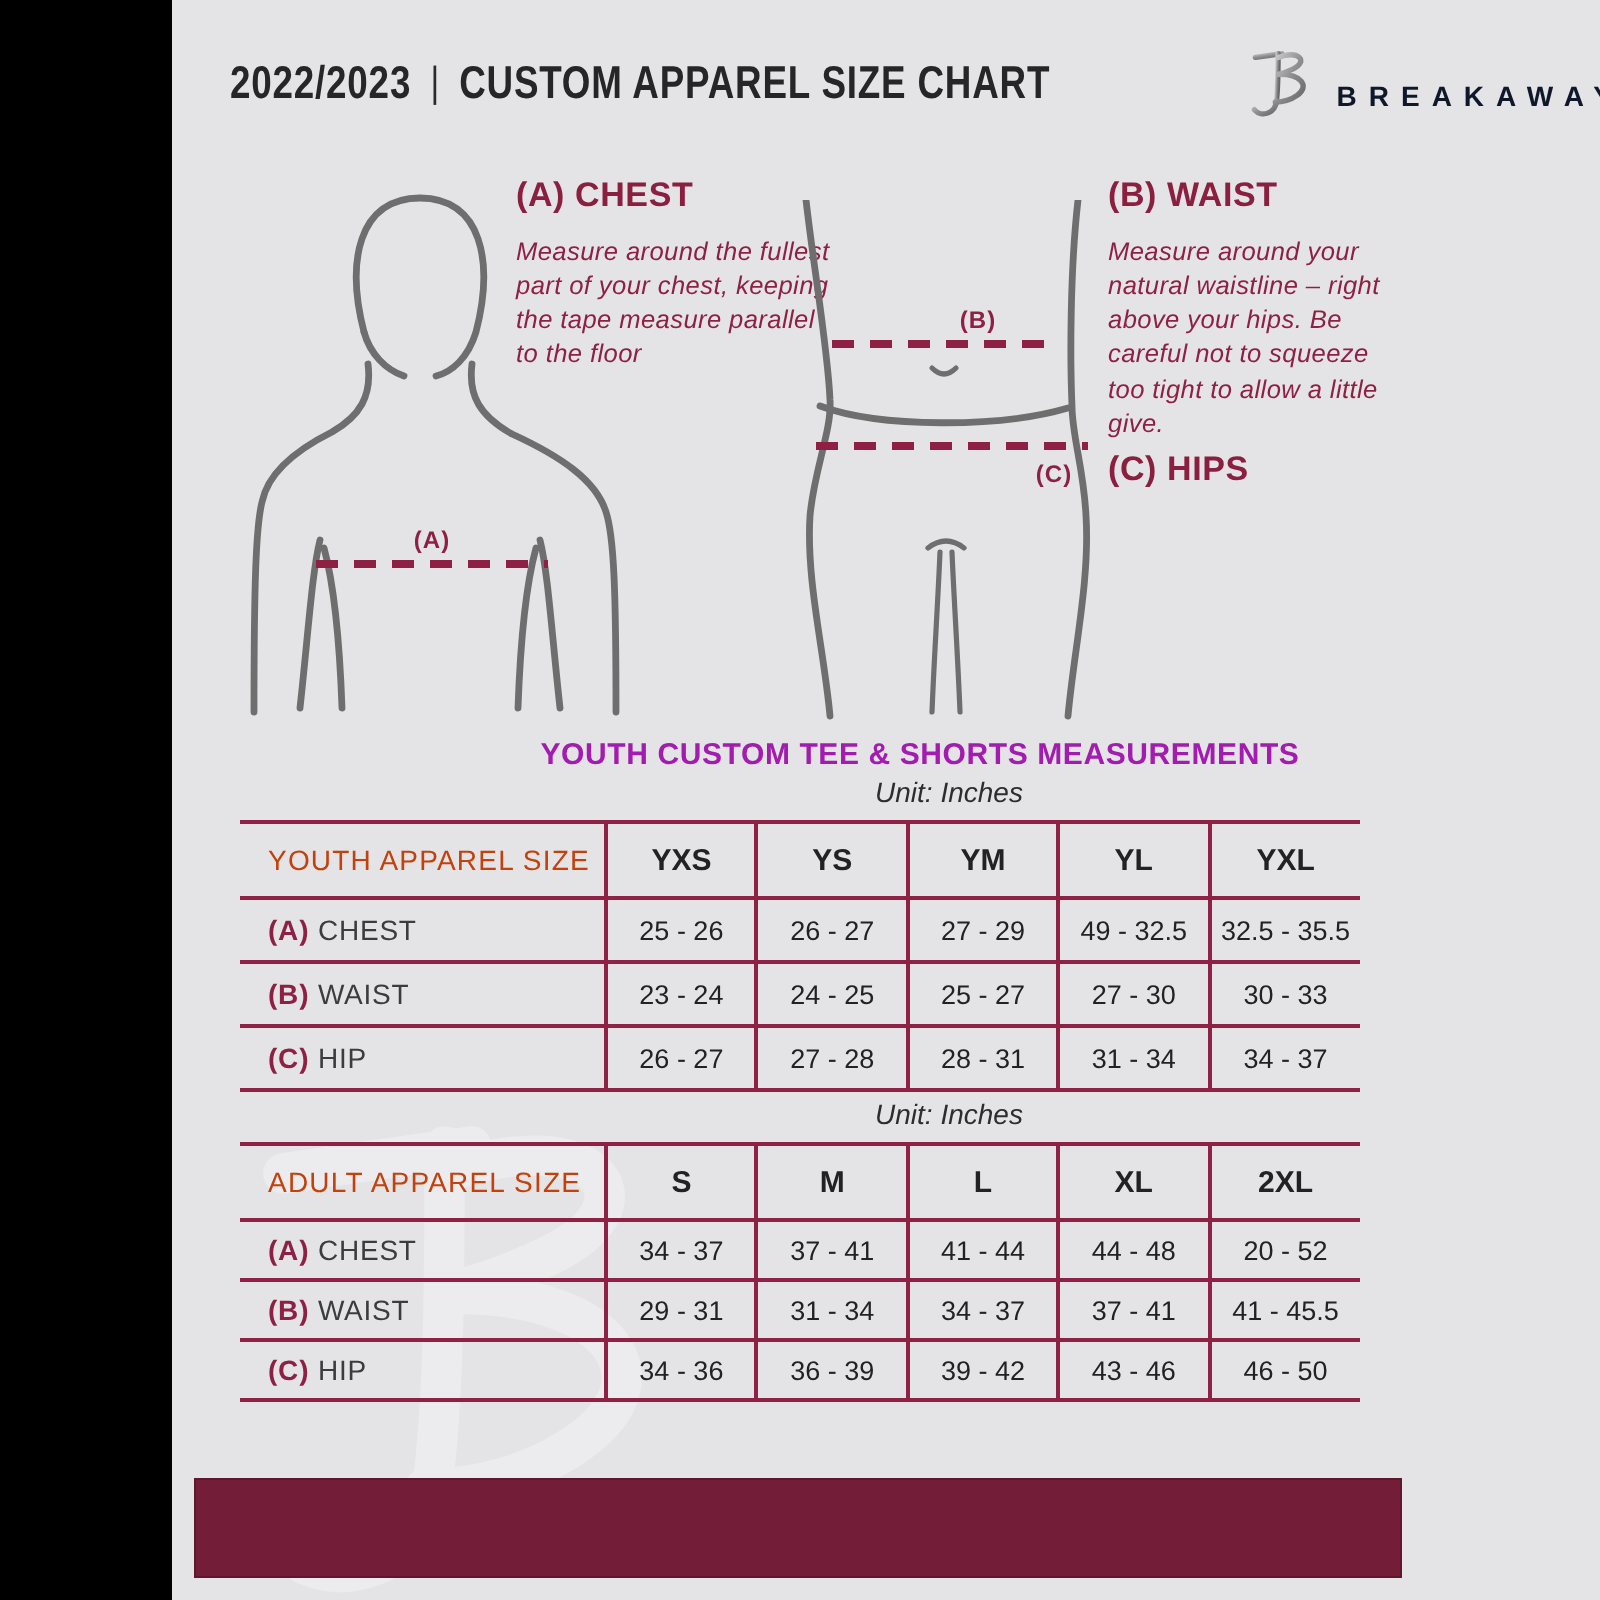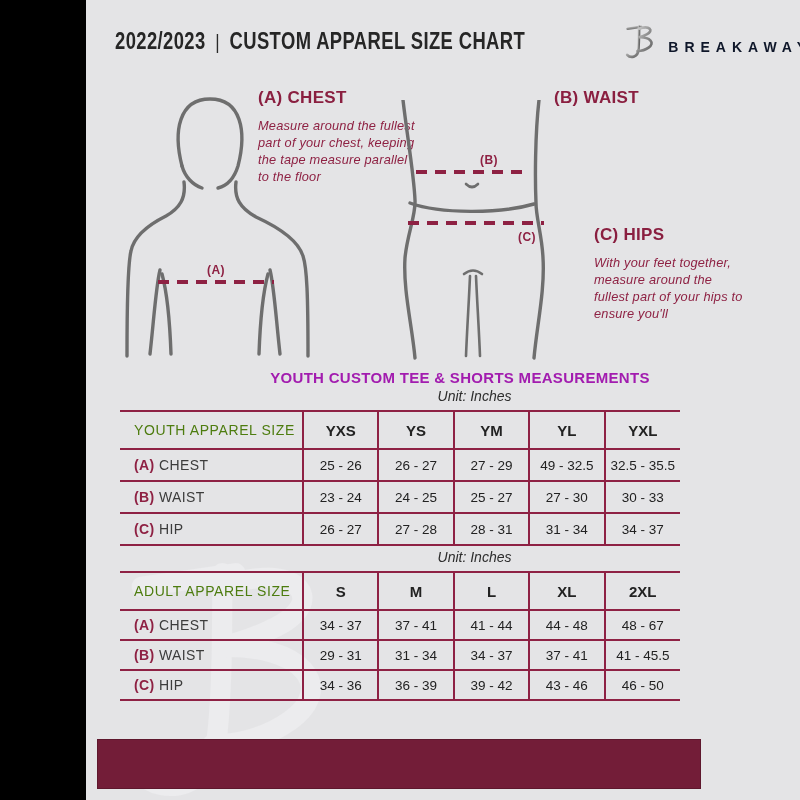--- a/index.html
+++ b/index.html
@@ -22,35 +22,35 @@
   .brand{position:absolute;right:0;top:0;display:flex;align-items:center;gap:9px;}
   .brand-name{font-weight:700;font-size:14px;letter-spacing:6px;color:#0f172a;margin-top:6px;}
   
   .guide{position:absolute;top:86px;left:0;right:0;height:280px;z-index:2;}
   .fig{position:absolute;}
   .note{position:absolute;color:#8e2143;}
   .note h3{margin:0 0 9px 0;font-size:17px;letter-spacing:.3px;color:#8a1f40;}
   .note p{margin:0;font-size:12.8px;font-style:italic;line-height:1.34;letter-spacing:.2px;}
   .note-chest{left:172px;top:2px;width:162px;}
   .note-waist{left:468px;top:2px;width:150px;}
-  .note-hips{left:468px;top:139px;width:152px;margin-left:40px;}
+  .note-hips{left:468px;top:139px;width:152px;}
   .marker-label{fill:#8e2143;font-weight:700;font-size:12px;letter-spacing:.5px;font-family:"Liberation Sans",sans-serif;}
   
   .tbl-block{position:absolute;left:0;right:0;z-index:2;text-align:center;}
   .tbl-youth{top:369px;}
   .tbl-adult{top:548px;}
   .tbl-title{margin:0;font-size:15px;font-weight:700;letter-spacing:.3px;color:#a21caf;line-height:18px;}
   .tbl-unit{font-size:14px;font-style:italic;color:#2d2d2d;line-height:17px;margin-top:1px;padding-left:29px;}
   table{border-collapse:collapse;table-layout:fixed;width:560px;margin:5px 34px 0 34px;}
   col.c-label{width:183px;}
   th,td{border-bottom:2px solid #8e2144;padding:0;}
   thead th{border-top:2px solid #8e2144;}
   th:not(:first-child),td:not(:first-child){border-left:2px solid #8e2144;margin-left:19px;}
   thead th{height:36px;font-size:15px;font-weight:700;color:#222;}
-  thead th.lbl{font-weight:400;font-size:14px;color:#4d7c0f;letter-spacing:.6px;text-align:left;padding-left:14px;}
+  thead th.lbl{font-weight:400;font-size:14px;color:#c2410c;letter-spacing:.6px;text-align:left;padding-left:14px;}
   .tbl-youth tbody td{height:30px;}
   .tbl-adult tbody td{height:28px;}
   tbody td{font-size:13.5px;color:#222;text-align:center;}
   tbody td.lbl{text-align:left;padding-left:14px;font-size:14px;color:#3c3c3c;letter-spacing:.4px;}
   .pfx{color:#8e2143;font-weight:700;}
   
   .footer-bar{
     position:absolute;left:11px;top:739px;width:604px;height:50px;z-index:4;
     background:#731d38;border:1px solid rgba(0,0,0,.18);box-sizing:border-box;
   }
@@ -124,25 +124,25 @@
         <path d="M86 176 C87 200 89 230 90 256"></path>
       </g>
       <path d="M26 72 L140 72" stroke="#8e2143" stroke-width="4" stroke-dasharray="11 8" fill="none"></path>
       <path d="M18 123 L154 123" stroke="#8e2143" stroke-width="4" stroke-dasharray="11 8" fill="none"></path>
       <text x="99" y="64" text-anchor="middle" class="marker-label">(B)</text>
       <text x="137" y="141" text-anchor="middle" class="marker-label">(C)</text>
     </svg>
 
     <div class="note note-waist">
       <h3>(B) WAIST</h3>
+      <p>Measure around your natural waistline – right above your hips. Be careful not to squeeze too tight to allow a little give.</p>
     </div>
 
     <div class="note note-hips">
       <h3>(C) HIPS</h3>
-      <p>With your feet together, measure around the fullest part of your hips to ensure you'll</p>
     </div>
   </div>
 
   <div class="tbl-block tbl-youth">
     <h2 class="tbl-title">YOUTH CUSTOM TEE &amp; SHORTS MEASUREMENTS</h2>
     <div class="tbl-unit">Unit: Inches</div>
     <table>
       <colgroup>
           <col class="c-label">
           <col>
@@ -211,21 +211,21 @@
           <th>2XL</th>
         </tr>
       </thead>
       <tbody>
         <tr>
           <td class="lbl"><span class="pfx">(A)</span> <span>CHEST</span></td>
           <td>34 - 37</td>
           <td>37 - 41</td>
           <td>41 - 44</td>
           <td>44 - 48</td>
-          <td>48 - 67</td>
+          <td>20 - 52</td>
         </tr>
         <tr>
           <td class="lbl"><span class="pfx">(B)</span> <span>WAIST</span></td>
           <td>29 - 31</td>
           <td>31 - 34</td>
           <td>34 - 37</td>
           <td>37 - 41</td>
           <td>41 - 45.5</td>
         </tr>
         <tr>

